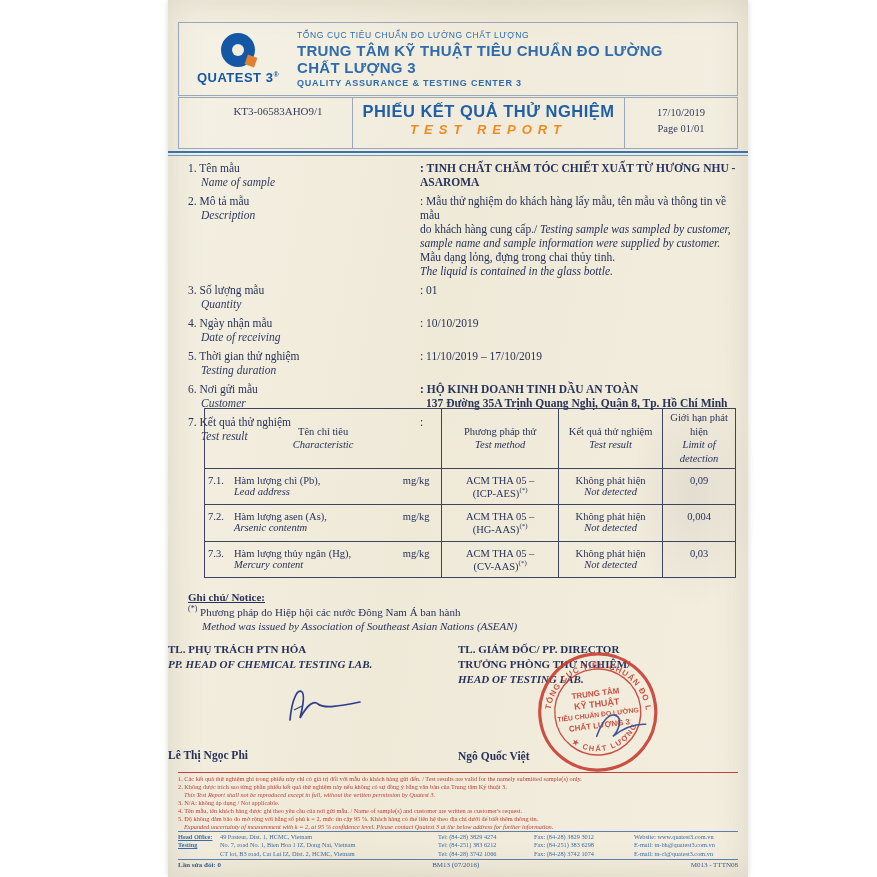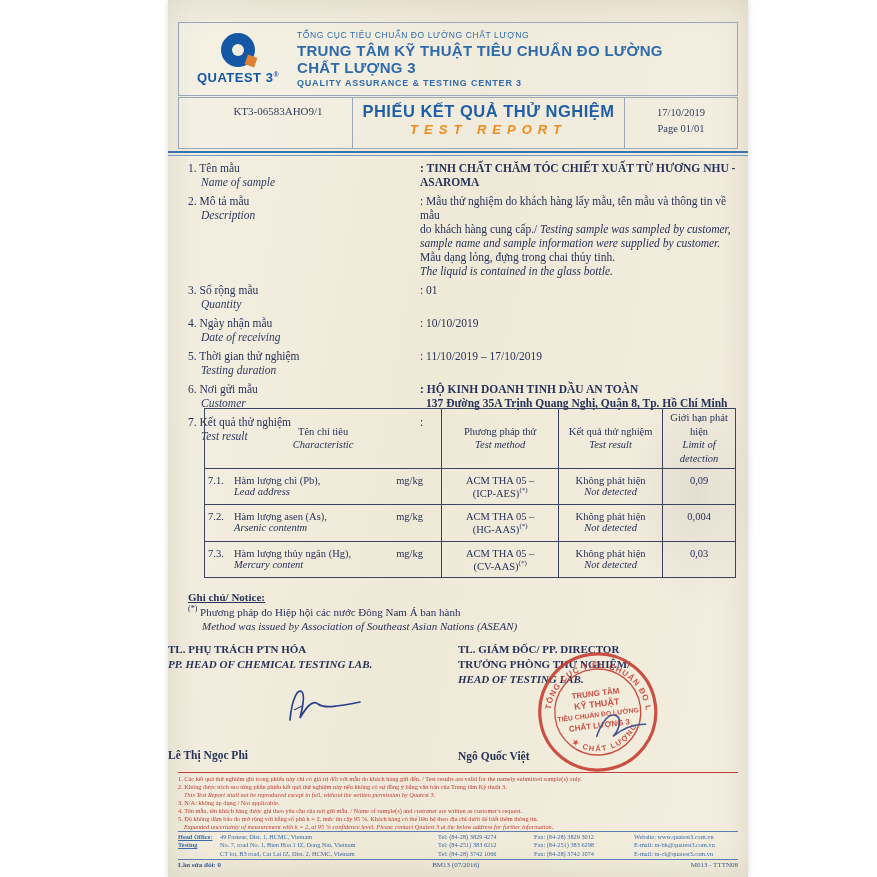--- a/index.html
+++ b/index.html
@@ -56,21 +56,21 @@
   
   .rt{position:absolute;left:36px;top:408px;width:532px;border-collapse:collapse;
       font-size:10.5px;color:#27325a;}
   .rt td,.rt th{border:1px solid #3c445f;padding:2px 3px;vertical-align:top;}
   .rt th{font-weight:normal;text-align:center;height:48px;vertical-align:middle;line-height:1.3;}
   .c1{width:240px;} .c2{width:116px;} .c3{width:102px;} .c4{width:68px;}
   .rt .cell-c{text-align:center;}
   .row-flex{display:flex;}
   .rno{width:26px;flex-shrink:0;}
   .rname{flex:1;}
-  .runit{width:40px;text-align:left;padding-right:2px;flex-shrink:0;}
+  .runit{width:40px;text-align:center;padding-right:2px;flex-shrink:0;}
   .rt tbody td{padding-top:6px;padding-bottom:6px;}
   sup{font-size:7px;}
   
   .notice{position:absolute;left:20px;top:590px;font-size:11px;line-height:1.3;}
   .notice-h{font-weight:bold;text-decoration:underline;}
   .notice-star{font-size:8px;vertical-align:super;}
   
   .sigs{position:absolute;left:0;top:642px;width:100%;display:flex;}
   .sig-col{width:50%;text-align:left;font-size:11px;font-weight:bold;line-height:1.35;position:relative;}
   .sig-name{font-weight:bold;font-size:11.5px;}
@@ -149,21 +149,21 @@
         <span class="line">: Mẫu thử nghiệm do khách hàng lấy mẫu, tên mẫu và thông tin về mẫu</span>
         <span class="line"><span>do khách hàng cung cấp./ </span><span class="ital">Testing sample was sampled by customer,</span></span>
         <span class="line ital">sample name and sample information were supplied by customer.</span>
         <span class="line">Mẫu dạng lỏng, đựng trong chai thủy tinh.</span>
         <span class="line ital">The liquid is contained in the glass bottle.</span>
       </div>
     </div>
 
     <div class="f-row">
       <div class="f-label">
-        <div><span>3.</span> <span>Số rộng mẫu</span></div>
+        <div><span>3.</span> <span>Số lượng mẫu</span></div>
         <div class="f-en">Quantity</div>
       </div>
       <div class="f-val">: 01</div>
     </div>
 
     <div class="f-row">
       <div class="f-label">
         <div><span>4.</span> <span>Ngày nhận mẫu</span></div>
         <div class="f-en">Date of receiving</div>
       </div>

